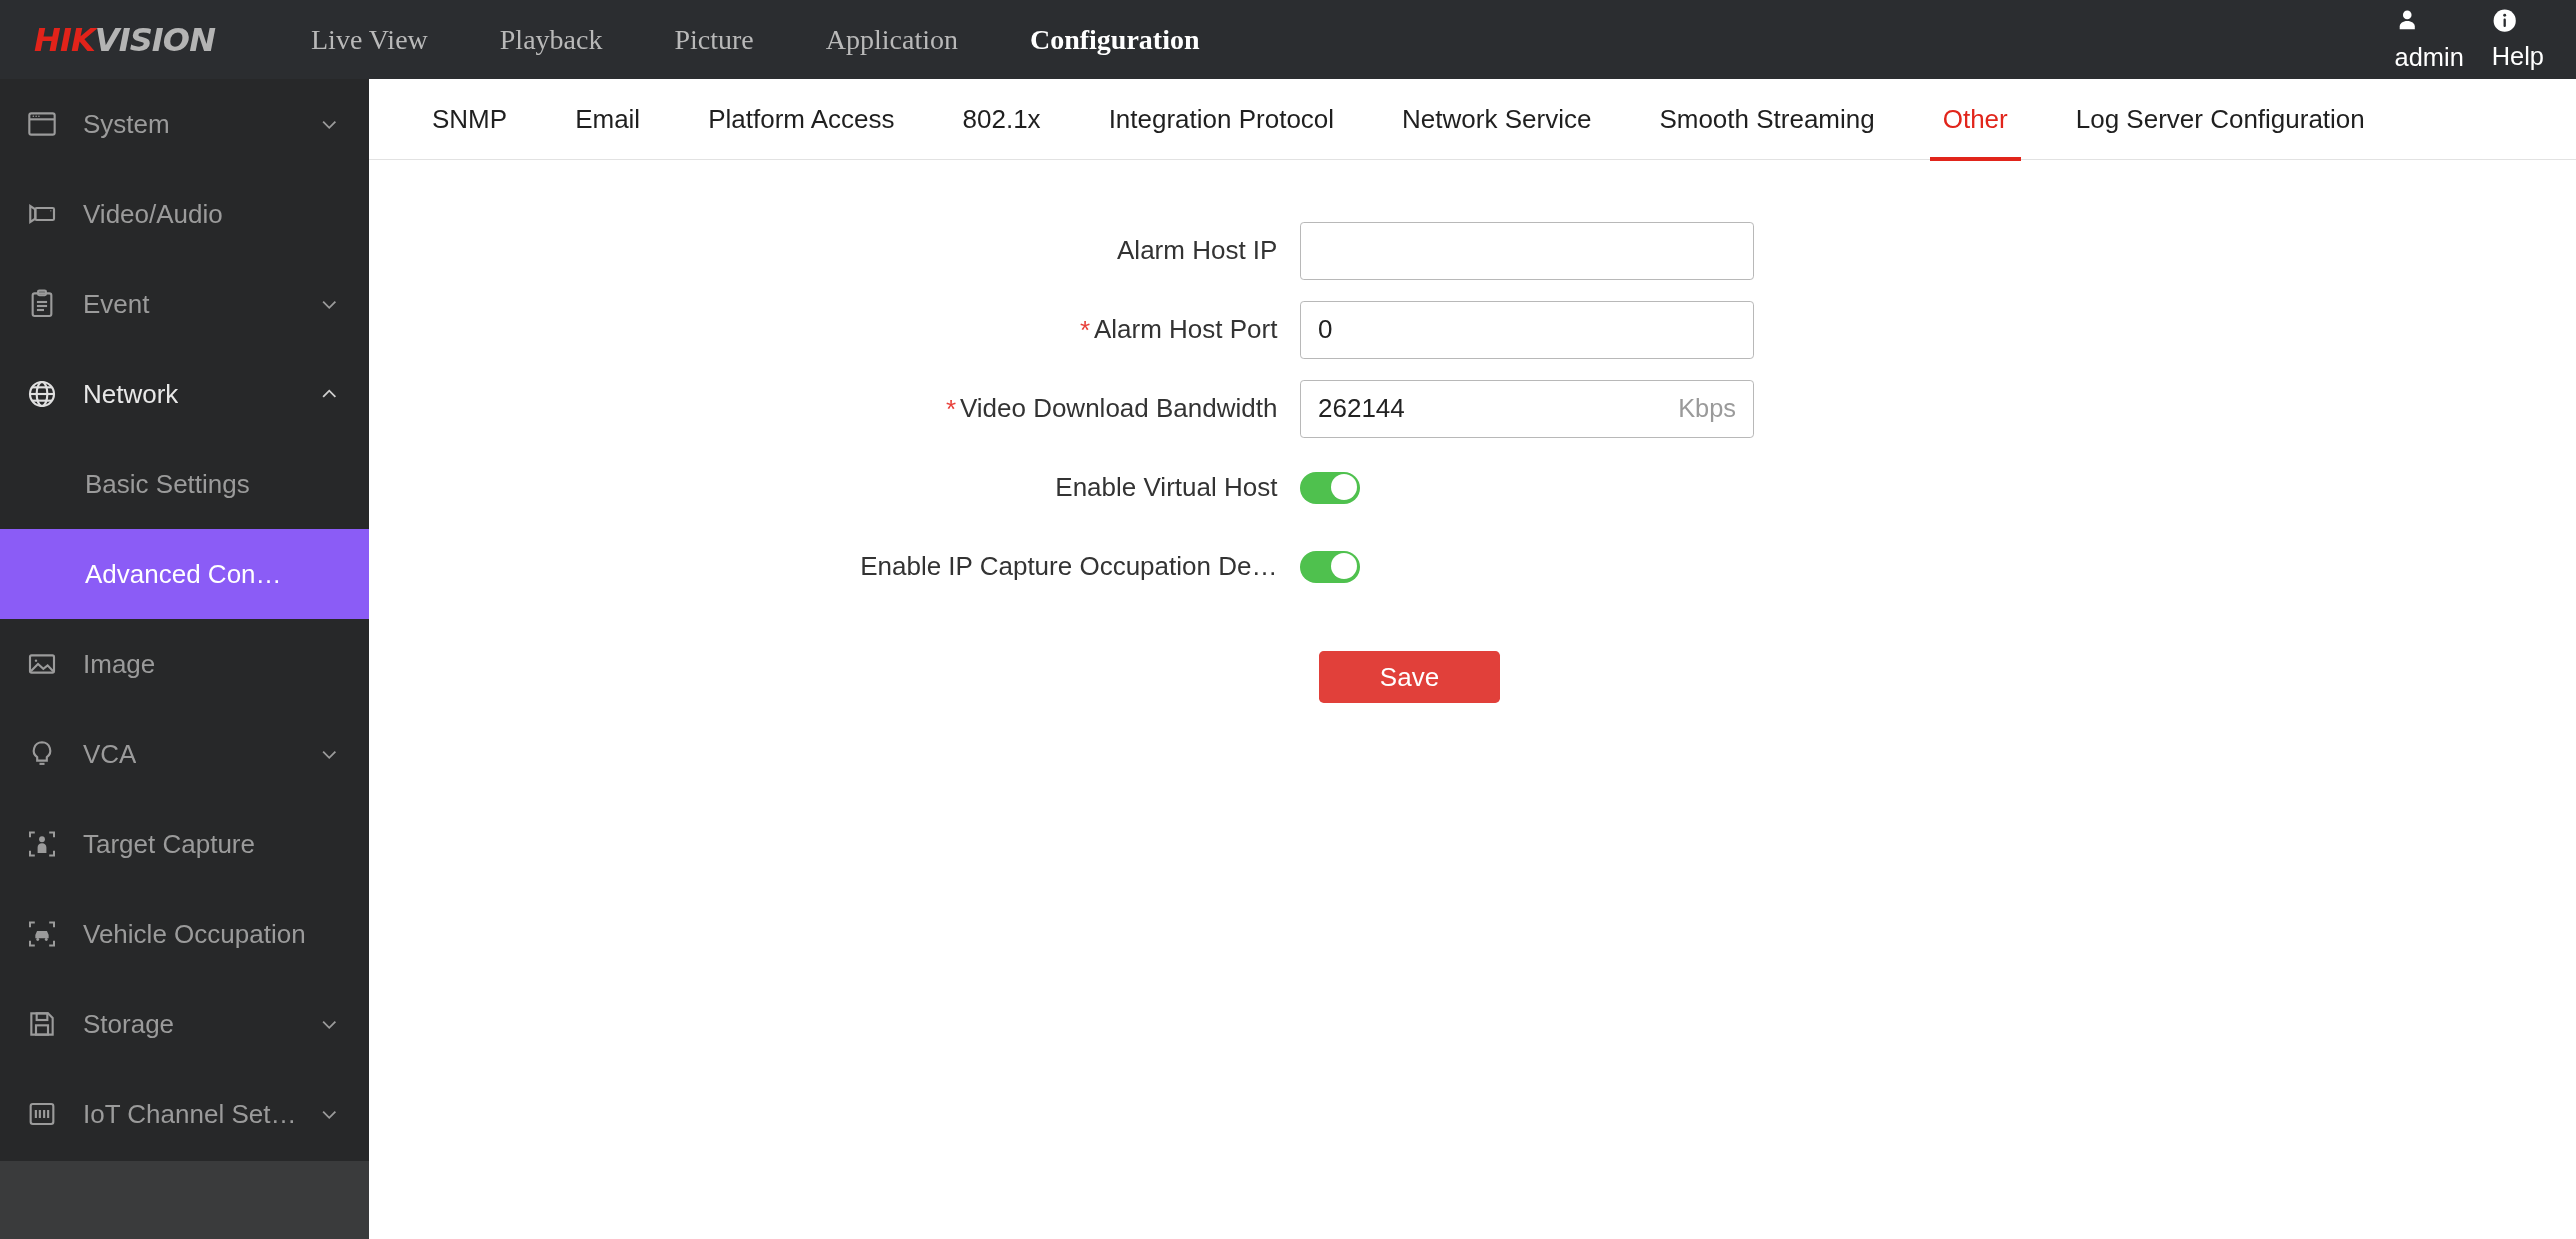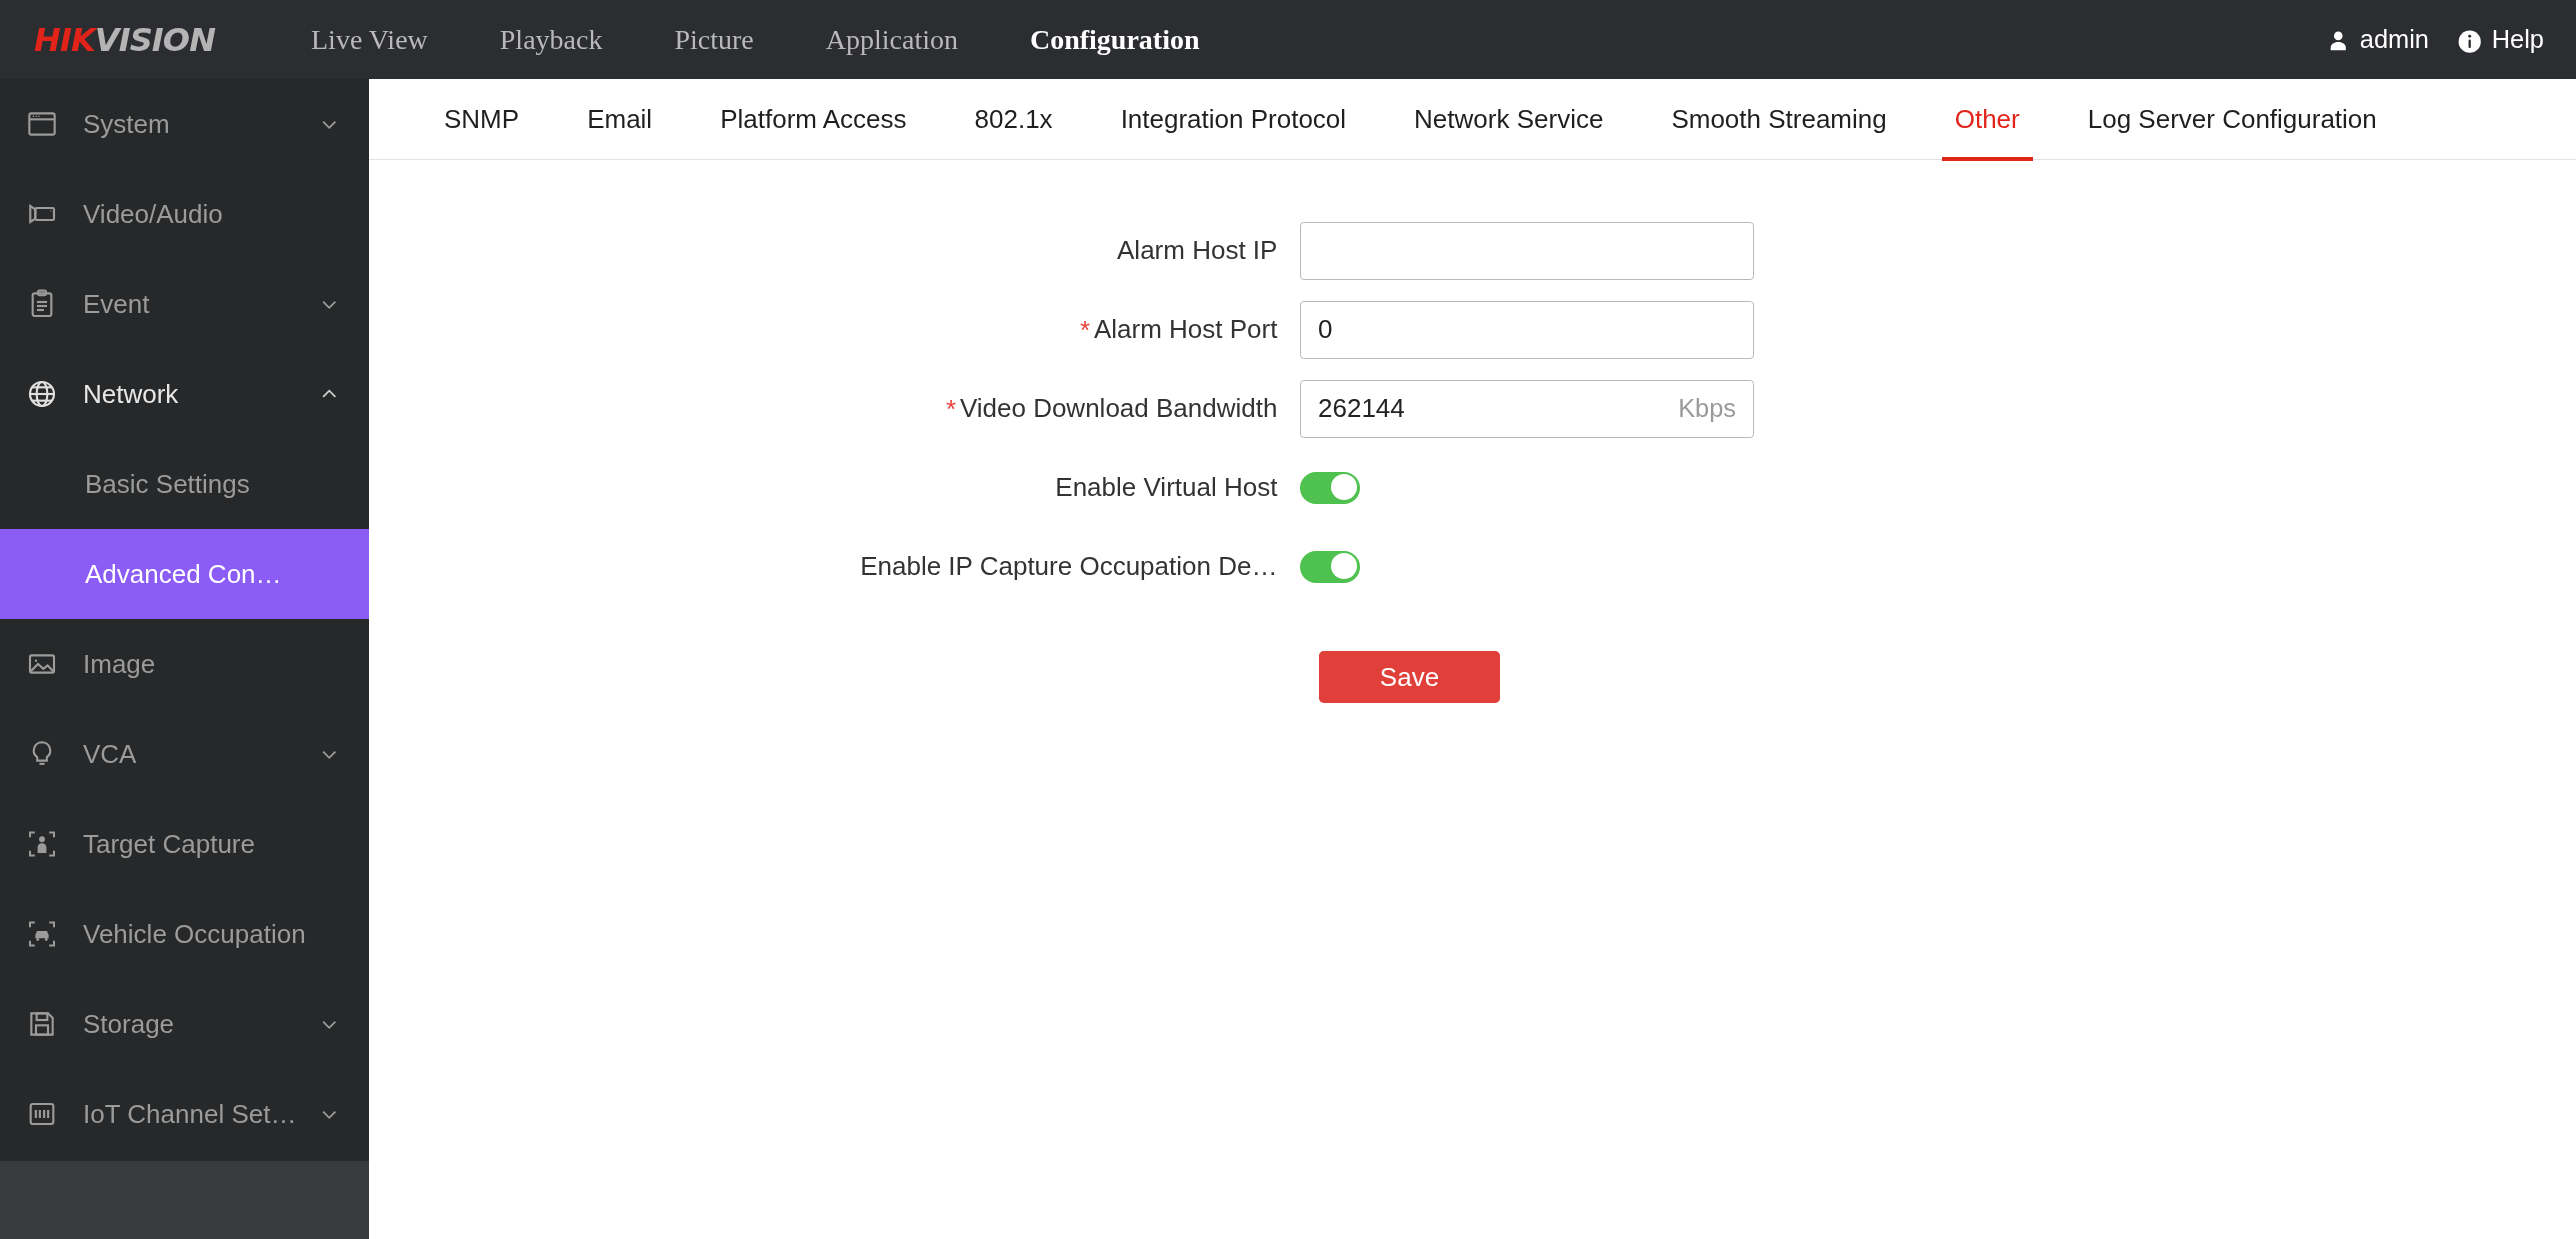--- a/index.html
+++ b/index.html
@@ -38,23 +38,23 @@
     white-space: nowrap;
     cursor: pointer;
   }
   .topnav-item.active { color: #ffffff; font-weight: bold; }
 
   .header-right {
     position: absolute; right: 32px; top: 0; height: 79px;
     display: flex; align-items: center; gap: 28px;
   }
   .hr-item {
-    display: flex; align-items: flex-end; gap: 9.4px;
+    display: flex; align-items: flex-start; gap: 9.4px;
     color: #ffffff; font-size: 25.4px;
-    cursor: pointer; white-space: nowrap;
+    cursor: pointer; white-space: nowrap; flex-direction: column;
   }
   .hr-item svg { display: block; }
 
   
   .body { flex: 1; display: flex; min-height: 0; }
 
   
   .sidebar {
     width: 369px; min-width: 369px;
     background: #272829;
@@ -86,21 +86,21 @@
   .side-sub.selected { background: #8b5cf6; color: #ffffff; }
   .sidebar-footer { margin-top: auto; height: 79px; min-height: 79px; background: #3a3b3c; }
 
   
   .content { flex: 1; background: #ffffff; display: flex; flex-direction: column; min-width: 0; }
 
   .tabbar {
     height: 81px; min-height: 81px;
     border-bottom: 1.9px solid #e2e2e2;
     display: flex; align-items: stretch;
-    padding-left: 41px;
+    padding-left: 29px;
     position: relative;
   }
   .tab {
     display: flex; align-items: center;
     padding: 0 34px;
     font-size: 26px;
     color: #1f1f1f;
     white-space: nowrap;
     cursor: pointer;
     position: relative;

